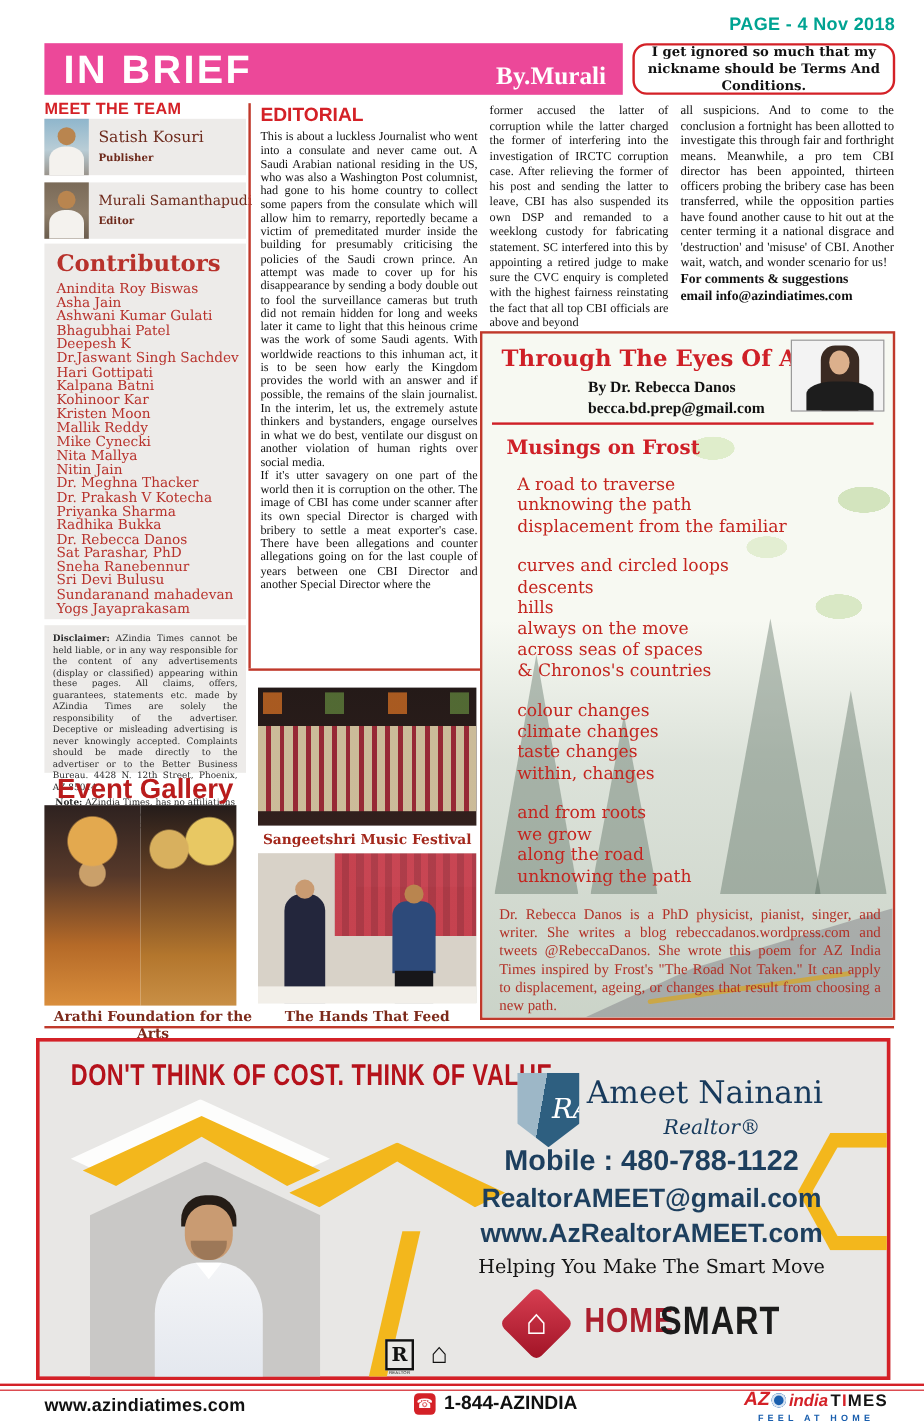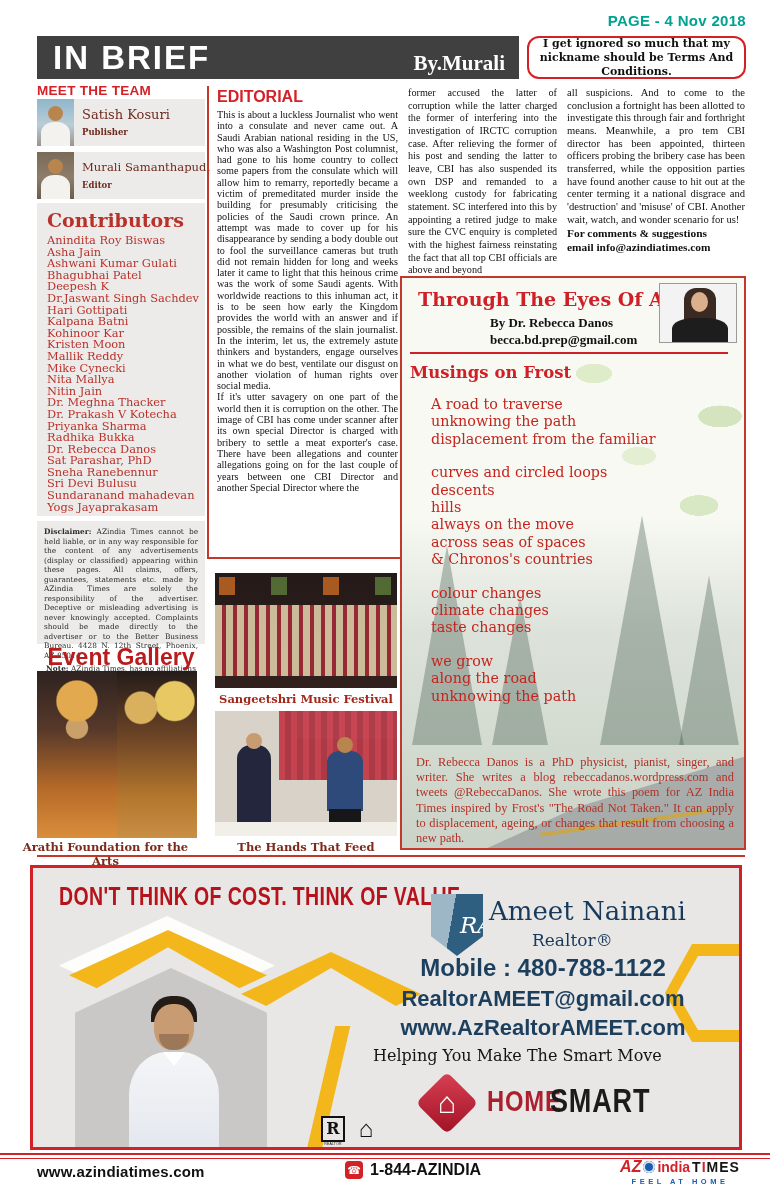--- a/index.html
+++ b/index.html
@@ -2,21 +2,21 @@
 <html><head>
 <meta charset="utf-8">
 <style>
   * { margin:0; padding:0; box-sizing:border-box; }
   body { background:#fff; }
   .page { position:relative; width:770px; height:1190px; background:#fff;
           font-family:"Liberation Sans", sans-serif; overflow:hidden; }
 
   
   .page-date { position:absolute; top:12px; right:24px; color:#00a392; font-weight:bold; font-size:15px; letter-spacing:.3px; }
-  .banner { position:absolute; left:37px; top:36px; width:482px; height:43px; background:#404040; }
+  .banner { position:absolute; left:37px; top:36px; width:482px; height:43px; background:#ec4899; }
   .banner-title { position:absolute; left:16px; top:0; line-height:43px; color:#fff; font-weight:bold; font-size:33px; letter-spacing:2px; }
   .banner-byline { position:absolute; right:14px; bottom:3px; color:#fff; font-weight:bold; font-size:21px; font-family:"Liberation Serif", serif; }
   .quote-box { position:absolute; left:527px; top:36px; width:219px; height:43px; border:2px solid #d42127; border-radius:12px;
                display:flex; align-items:center; justify-content:center; text-align:center;
                font-family:"DejaVu Serif", serif; font-weight:bold; font-size:11px; line-height:14px; padding:12px 10px; color:#111; }
 
   
   .meet-label { position:absolute; left:37px; top:83px; color:#d42127; font-weight:800; font-size:13.5px; letter-spacing:.3px; }
   .team-card { position:absolute; left:37px; width:168px; height:47px; background:#edebe9; }
   .team-photo { position:absolute; left:0; top:0; width:37px; height:47px; overflow:hidden; }
@@ -106,21 +106,21 @@
           transform:rotate(-8deg); border-radius:2px; }
 
   .poet-title { position:absolute; left:16px; top:10px; font-family:"DejaVu Serif", serif; font-weight:bold; font-size:19px; color:#cf2027; }
   .poet-photo { position:absolute; right:7px; top:5px; width:78px; height:60px; background:#f3f3f3; border:1px solid #9a9a9a; overflow:hidden; }
   .poet-photo .hair { position:absolute; left:24px; top:4px; width:32px; height:56px; border-radius:12px 12px 4px 4px; background:#3a2a22; }
   .poet-photo .face { position:absolute; left:31px; top:8px; width:17px; height:20px; border-radius:50%; background:#dcb08c; }
   .poet-photo .shirt { position:absolute; left:12px; top:34px; width:56px; height:26px; border-radius:40% 40% 0 0; background:#1d1d1d; }
   .poet-byline { position:absolute; left:88px; top:36px; width:170px; font-family:"Liberation Serif", serif;
                  font-weight:bold; font-size:13px; line-height:17px; color:#111; }
   .poet-rule { position:absolute; left:8px; top:74px; width:318px; height:2px; background:#cf2027; }
-  .musings-title { position:absolute; left:8px; top:85px; font-family:"DejaVu Serif", serif; font-weight:bold; font-size:16.5px; color:#cf2027; }
+  .musings-title { position:absolute; left:20px; top:85px; font-family:"DejaVu Serif", serif; font-weight:bold; font-size:16.5px; color:#cf2027; }
   .poem { position:absolute; left:16px; top:118px; font-family:"DejaVu Serif", serif; font-size:14.3px; line-height:17.4px; color:#c4251f; }
   .stanza { margin-bottom:16px;margin-left:13px; }
   .poet-bio { position:absolute; left:14px; top:477px; width:318px; font-family:"Liberation Serif", serif;
               font-size:12.4px; line-height:15.2px; text-align:justify; color:#b23127; }
 
   
   .ad { position:absolute; left:30px; top:865px; width:712px; height:285px; border:3px solid #d42127; background:#e8e7e5; overflow:hidden; }
   .ad-headline { position:absolute; left:26px; top:14px; font-size:25px; font-weight:bold; color:#b5121b;
                  white-space:nowrap; transform:scaleX(.78); transform-origin:left; letter-spacing:.5px; }
   .chev { position:absolute; clip-path:polygon(50% 0,100% 42%,86% 54%,50% 16%,14% 54%,0 42%); }
@@ -141,26 +141,26 @@
         clip-path:polygon(25% 0,75% 0,100% 50%,75% 100%,25% 100%,0 50%); }
   .hex-right-inner { position:absolute; right:-22px; top:88px; width:84px; height:74px; background:#e8e7e5;
         clip-path:polygon(25% 0,75% 0,100% 50%,75% 100%,25% 100%,0 50%); }
 
   .ra-shield { position:absolute; left:398px; top:26px; width:52px; height:62px;
         background:linear-gradient(100deg,#9db7c7 0 40%,#2e5f80 40% 100%);
         clip-path:polygon(0 0,100% 0,100% 68%,50% 100%,0 68%);
         display:flex; align-items:center; justify-content:center;
         font-family:"DejaVu Serif", serif; font-size:23px; color:#fff; font-style:italic;padding-left:40px; }
   .brand-name { position:absolute; left:456px; top:28px; font-family:"DejaVu Serif", serif; font-size:26px; color:#173a5c; white-space:nowrap; }
-  .brand-role { position:absolute; left:499px; top:62px; font-family:"DejaVu Serif", serif; font-size:17px; color:#173a5c; }
+  .brand-role { position:absolute; left:520px; top:62px; font-family:"DejaVu Serif", serif; font-size:17px; color:#173a5c;font-style:italic; }
   .ad-line { position:absolute; left:340px; width:340px; text-align:center; color:#1d3f5e; font-weight:bold; }
   .ad-mobile { top:86px; font-size:24px; }
   .ad-email { top:118px; font-size:22px; }
   .ad-web { top:147px; font-size:22px; }
-  .ad-tagline { position:absolute; left:340px; top:178px; width:340px; 
+  .ad-tagline { position:absolute; left:340px; top:178px; width:340px; text-align:center;
         font-family:"DejaVu Serif", serif; font-size:16px; color:#141414; }
   .homesmart { position:absolute; left:352px; top:205px; width:330px; display:flex; align-items:center; }
   .hs-diamond { position:relative; width:52px; height:52px; margin:4px 14px 0 36px; }
   .hs-diamond .dia { position:absolute; left:4px; top:4px; width:44px; height:44px; border-radius:6px;
         background:linear-gradient(135deg,#d94053 0%,#a01225 100%); transform:rotate(45deg); }
   .hs-diamond .house { position:absolute; left:0; top:6px; width:52px; text-align:center; color:#fff; font-size:30px; line-height:40px; }
   .hs-home { font-weight:bold; font-size:29px; color:#ab1f2e; letter-spacing:1px; transform:scaleX(.82); transform-origin:left; white-space:nowrap; }
   .hs-smart { font-weight:bold; font-size:33px; color:#1b1b1b; letter-spacing:1px; transform:scaleX(.82); transform-origin:left; margin-left:-28px; white-space:nowrap; }
   .badges { position:absolute; left:288px; top:248px; display:flex; gap:8px; }
   .badge-r { width:24px; height:26px; border:2px solid #111; color:#111; font-family:"DejaVu Serif", serif;
@@ -174,21 +174,21 @@
   .footer-web { position:absolute; left:37px; top:1163px; font-size:15px; color:#111; font-weight:bold; letter-spacing:.2px; }
   .footer-phone { position:absolute; left:345px; top:1161px; display:flex; align-items:center; gap:7px; }
   .phone-icon { width:18px; height:18px; border-radius:4px; background:#d42127; color:#fff; font-size:11px;
         text-align:center; line-height:18px; }
   .footer-phone .num { font-size:16px; font-weight:bold; color:#111; }
   .footer-logo { position:absolute; right:22px; top:1158px; width:136px; text-align:center; }
   .fl-line1 { display:flex; align-items:center; justify-content:center; gap:2px; }
   .fl-az { color:#d42127; font-weight:900; font-style:italic; font-size:16px; }
   .fl-globe { display:inline-block; width:12px; height:12px; border-radius:50%; background:#1a5fae;
         box-shadow:inset 0 0 0 2px #d8e4f2, inset 0 0 0 4px #1a5fae; }
-  .fl-india { color:#d42127; font-weight:bold; font-size:14px; }
+  .fl-india { color:#d42127; font-weight:bold; font-size:14px; font-style:italic; }
   .fl-times { color:#141414; font-weight:900; font-size:14px; letter-spacing:1px; }
   .fl-i { color:#d42127; }
   .fl-slogan { color:#1a5fae; font-size:7.5px; letter-spacing:3.5px; font-weight:bold; margin-top:1px; }
 </style>
 </head>
 <body>
 
 <div class="page">
 
   <div class="page-date">PAGE - 4 Nov 2018</div>
@@ -249,21 +249,21 @@
   <div class="disclaimer-box">
     <div><b>Disclaimer:</b> <span>AZindia Times cannot be held liable, or in any way responsible for the content of any advertisements (display or classified) appearing within these pages. All claims, offers, guarantees, statements etc. made by AZindia Times are solely the responsibility of the advertiser. Deceptive or misleading advertising is never knowingly accepted. Complaints should be made directly to the advertiser or to the Better Business Bureau. 4428 N. 12th Street, Phoenix, AZ-85014.</span></div>
     <div class="note-line"><b>Note:</b> <span>AZindia Times, has no affiliations with any newspaper or magazine entities.</span></div>
   </div>
 
   <div class="gallery-title">Event Gallery</div>
   <div class="lionking">
     <div class="lk-left"></div>
     <div class="lk-right"></div>
   </div>
-  <div class="photo-caption" style="left:18px; top:840px; width:175px;">Arathi Foundation for the Arts</div>
+  <div class="photo-caption" style="left:40px; top:840px; width:175px;">Arathi Foundation for the Arts</div>
 
   <div class="sangeetshri">
     <div class="stage-flags"></div>
     <div class="saree-row"></div>
   </div>
   <div class="photo-caption" style="left:215px; top:692px; width:182px; color:#a3281c;">Sangeetshri Music Festival</div>
 
   <div class="hands">
     <div class="banner-top"></div>
     <div class="curtain"></div>
@@ -327,22 +327,24 @@
         <div>descents</div>
         <div>hills</div>
         <div>always on the move</div>
         <div>across seas of spaces</div>
         <div>&amp; Chronos's countries</div>
       </div>
       <div class="stanza">
         <div>colour changes</div>
         <div>climate changes</div>
         <div>taste changes</div>
+        <div>within, changes</div>
       </div>
       <div class="stanza">
+        <div>and from roots</div>
         <div>we grow</div>
         <div>along the road</div>
         <div>unknowing the path</div>
       </div>
     </div>
     <div class="poet-bio">Dr. Rebecca Danos is a PhD physicist, pianist, singer, and writer. She writes a blog rebeccadanos.wordpress.com and tweets @RebeccaDanos. She wrote this poem for AZ India Times inspired by Frost's "The Road Not Taken." It can apply to displacement, ageing, or changes that result from choosing a new path.</div>
   </div>
 
   <div class="ad">
     <div class="ad-headline">DON'T THINK OF COST. THINK OF VALUE</div>

